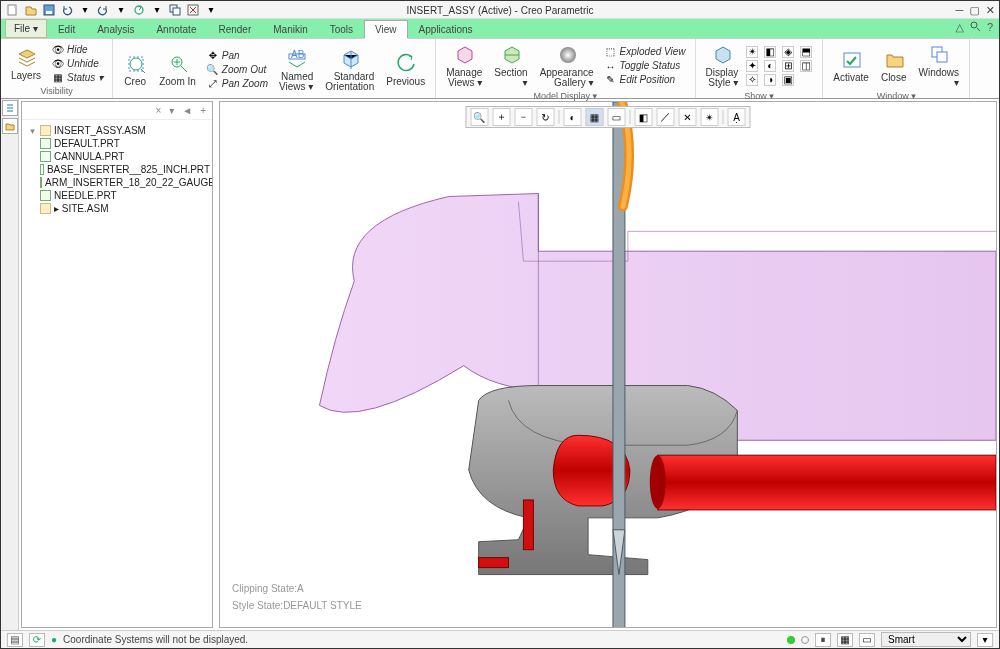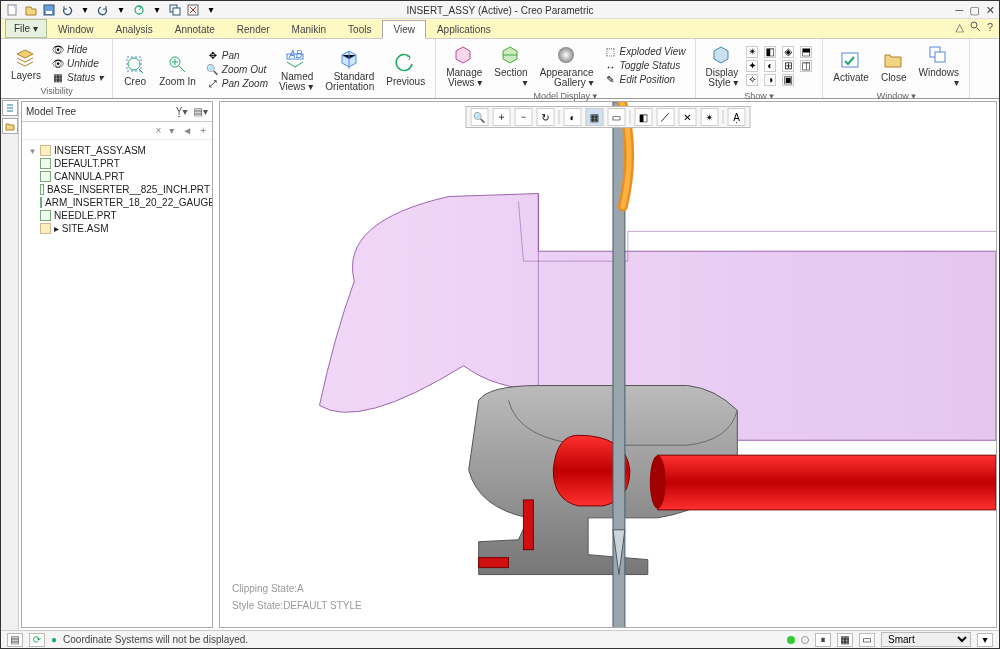--- a/index.html
+++ b/index.html
@@ -4,31 +4,31 @@
 <style>
 * { margin: 0; padding: 0; box-sizing: border-box; font-family: "Segoe UI", Tahoma, sans-serif; font-size: 10px; }
 body { width: 1000px; height: 649px; background: #fff; border: 1px solid #333; overflow: hidden; position: relative; }
 .qat { height: 18px; background: #f5f5f5; border-bottom: 1px solid #ddd; display: flex; align-items: center; padding: 0 4px; gap: 2px; }
 .qat .icon-btn { width: 16px; height: 16px; display: flex; align-items: center; justify-content: center; cursor: pointer; }
 .title-bar { position: absolute; top: 0; left: 0; right: 0; height: 18px; display: flex; justify-content: center; align-items: center; pointer-events: none; }
 .title-bar span { color: #333; font-size: 10px; }
 .win-ctrl { position: absolute; top: 0; right: 4px; height: 18px; display: flex; align-items: center; gap: 6px; }
 .win-ctrl span { cursor: pointer; font-size: 11px; color: #444; }
 
-.menu-row { height: 20px; background: #fef9c3; border-bottom: 1px solid #ccc; display: flex; align-items: flex-end; padding: 0 4px; }
+.menu-row { height: 20px; background: #86efac; border-bottom: 1px solid #ccc; display: flex; align-items: flex-end; padding: 0 4px; }
 .menu-row .tab { padding: 3px 10px; color: #444; cursor: pointer; border: 1px solid transparent; border-bottom: none; }
 .menu-row .tab.file { background: #e8f0e0; border: 1px solid #b0c090; color: #333; padding: 3px 8px; }
 .menu-row .tab.active { background: #fff; border: 1px solid #aaa; border-bottom: 1px solid #fff; position: relative; top: 1px; }
 
 .ribbon { height: 60px; background: #fdfdfd; border-bottom: 1px solid #999; display: flex; }
 .rgroup { border-right: 1px solid #ddd; display: flex; flex-direction: column; justify-content: space-between; padding: 2px 6px 0; }
 .rgroup .rcontent { flex: 1; display: flex; align-items: center; gap: 4px; }
 .rgroup .rlabel { text-align: center; color: #666; font-size: 9px; padding: 1px 0 2px; }
 .rbtn { display: flex; flex-direction: column; align-items: center; gap: 1px; padding: 2px 4px; cursor: pointer; }
-.rbtn .ico { width: 24px; height: 24px; display: flex; align-items: center; justify-content: flex-start; font-style: italic; }
+.rbtn .ico { width: 24px; height: 24px; display: flex; align-items: center; justify-content: flex-end; }
 .rbtn .lbl { font-size: 10px; color: #333; text-align: right; line-height: 1; }
 .rstack { display: flex; flex-direction: column; gap: 0; }
 .rstack .row { display: flex; align-items: center; gap: 3px; padding: 1px 3px; cursor: pointer; }
 .rstack .mini-ico { width: 12px; height: 12px; display: flex; align-items: center; justify-content: center; }
 .rstack .txt { font-size: 10px; color: #333; font-style: italic; }
 
 .content { position: absolute; top: 98px; left: 0; right: 0; bottom: 18px; display: flex; }
 .side-tabs { width: 18px; background: #f0f0f0; border-right: 1px solid #ccc; display: flex; flex-direction: column; }
 .side-tabs .stab { width: 16px; height: 16px; margin: 1px; border: 1px solid #aaa; background: #fff; cursor: pointer; display:flex; align-items:center; justify-content:center; }
 
@@ -125,21 +125,21 @@
   <span>INSERT_ASSY (Active) - Creo Parametric</span>
 </div>
 <div class="win-ctrl">
   <span>─</span>
   <span>▢</span>
   <span>✕</span>
 </div>
 
 <div class="menu-row">
   <div class="tab file">File ▾</div>
-  <div class="tab">Window</div>
+  <div class="tab">Edit</div>
   <div class="tab">Analysis</div>
   <div class="tab">Annotate</div>
   <div class="tab">Render</div>
   <div class="tab">Manikin</div>
   <div class="tab">Tools</div>
   <div class="tab active">View</div>
   <div class="tab">Applications</div>
 </div>
 <div class="top-help">
   <span>△</span>
@@ -374,27 +374,20 @@
         </svg>
       </div>
     <div class="stab">
         <svg width="10" height="10">
           <path d="M1 3h3l1 1h4v5H1z" fill="#f3d480" stroke="#b08030"></path>
         </svg>
       </div>
   </div>
 
   <div class="tree-panel">
-    <div class="thead">
-      <span class="ttitle">Model Tree</span>
-      <div class="tbtns">
-        <span>Y̱▾</span>
-        <span>▤▾</span>
-      </div>
-    </div>
     <div class="tsub">
       <span>×</span>
       <span>▾</span>
       <span>◄</span>
       <span>+</span>
     </div>
     <div class="tree-list">
       <div class="tree-item">
           <span class="exp">▾</span>
           <span class="ticon" style="background:#ffefc0;border-color:#cb8"></span>

